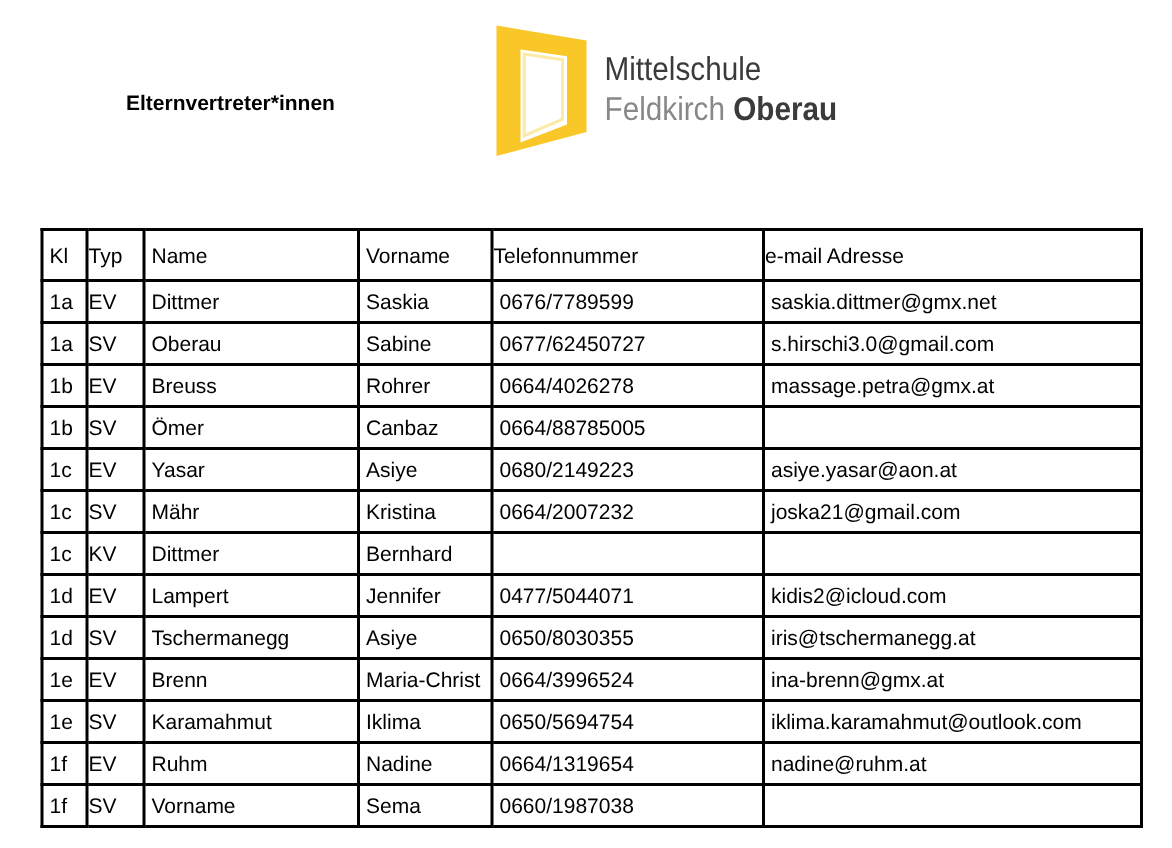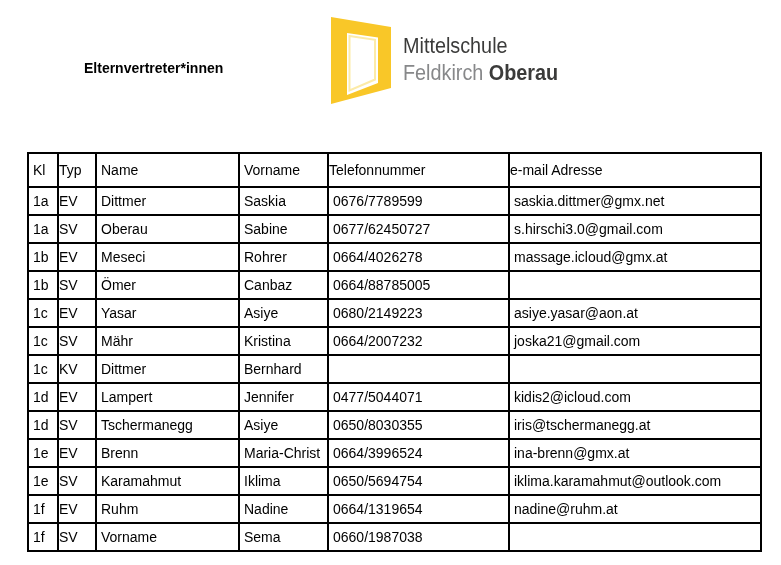--- a/index.html
+++ b/index.html
@@ -102,24 +102,24 @@
       <td>1a</td>
       <td class="center">SV</td>
       <td>Oberau</td>
       <td>Sabine</td>
       <td>0677/62450727</td>
       <td>s.hirschi3.0@gmail.com</td>
     </tr>
     <tr>
       <td>1b</td>
       <td class="center">EV</td>
-      <td>Meseci</td>
+      <td>Breuss</td>
       <td>Rohrer</td>
       <td>0664/4026278</td>
-      <td>massage.icloud@gmx.at</td>
+      <td>massage.petra@gmx.at</td>
     </tr>
     <tr>
       <td>1b</td>
       <td class="center">SV</td>
       <td>Ömer</td>
       <td>Canbaz</td>
       <td>0664/88785005</td>
       <td></td>
     </tr>
     <tr>

